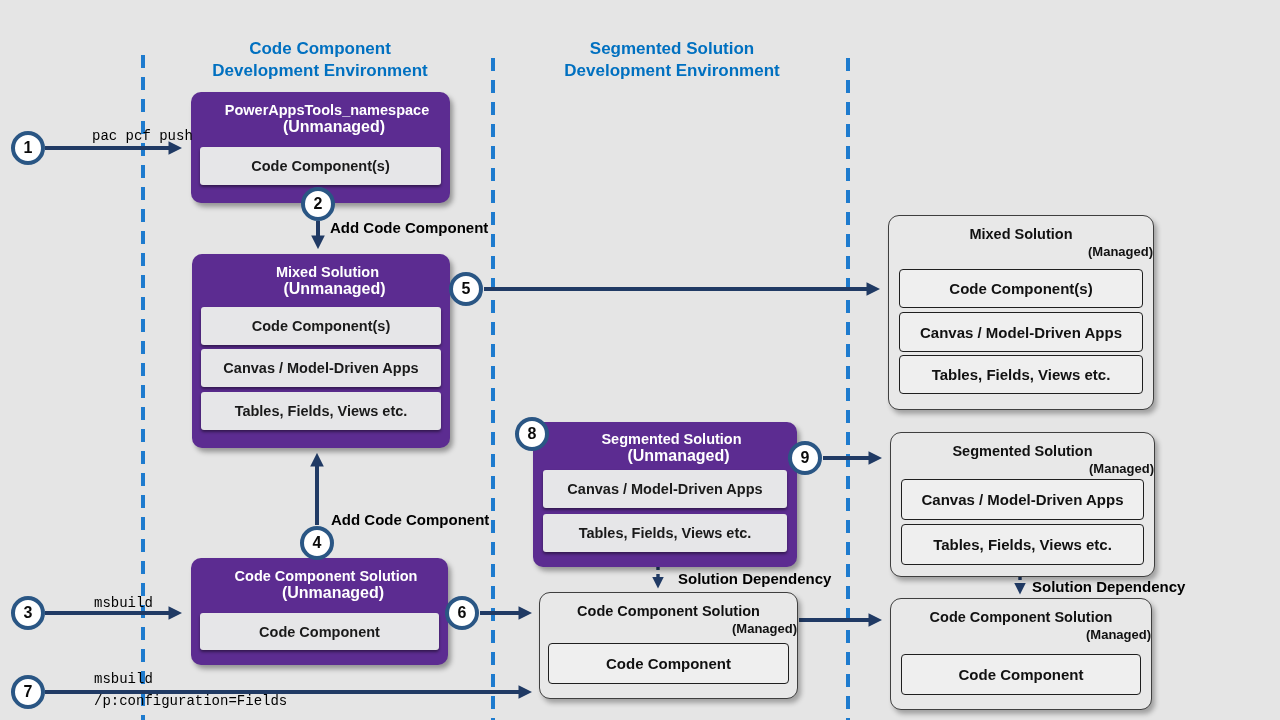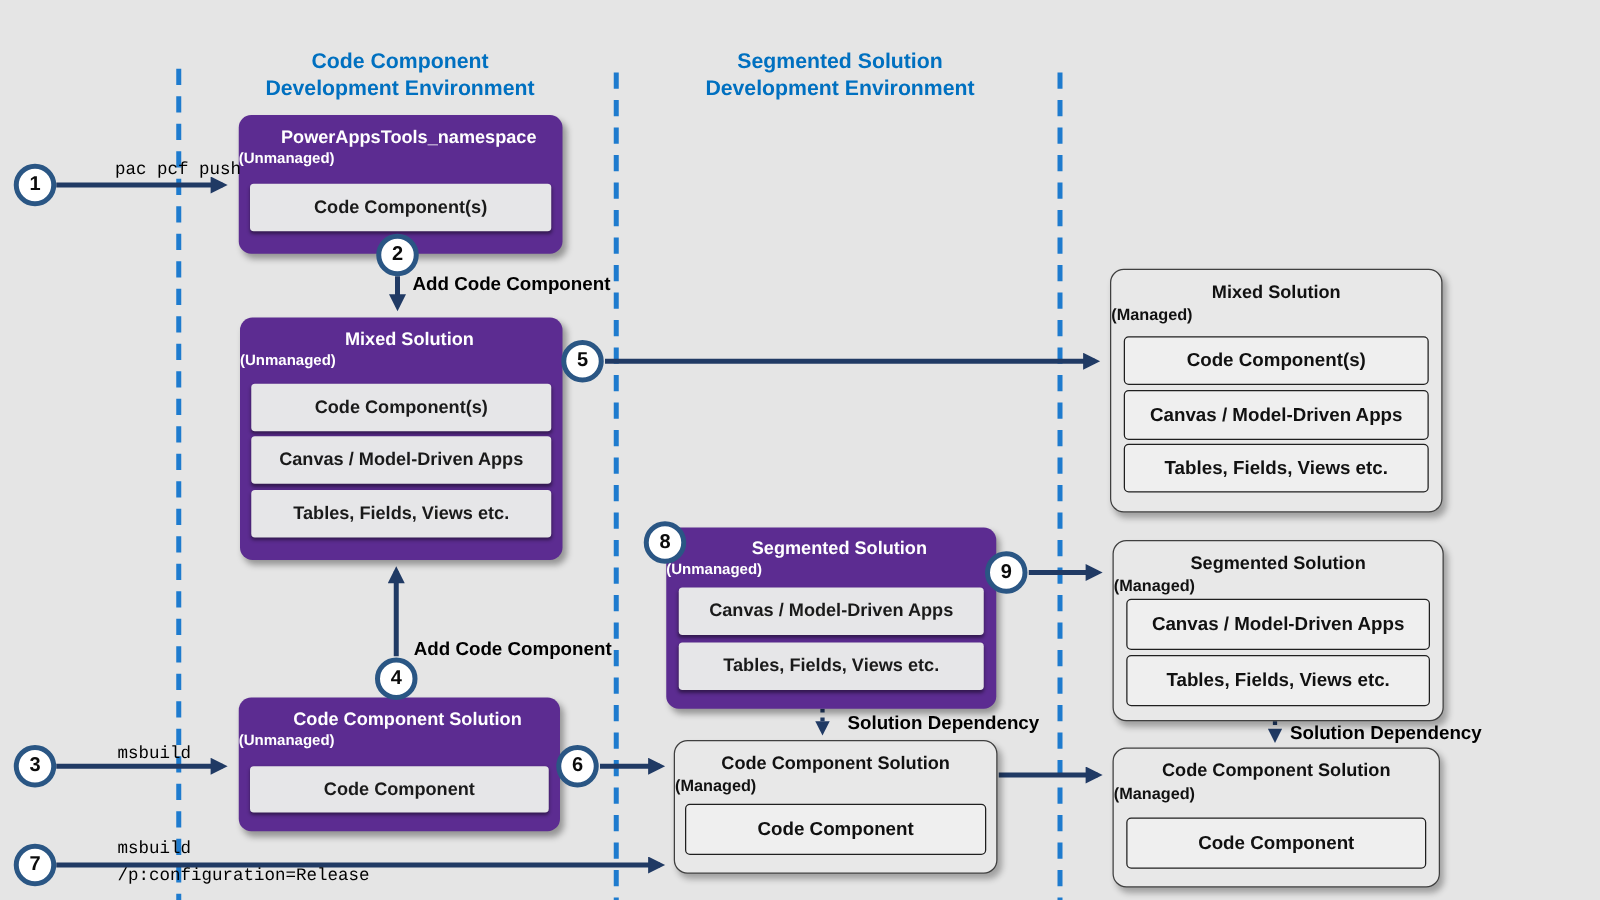--- a/index.html
+++ b/index.html
@@ -7,29 +7,29 @@
          font-family:"Liberation Sans","DejaVu Sans",sans-serif;}
   
   .lane-title{position:absolute;white-space:pre-line;text-align:center;
               font-weight:bold;font-size:17px;line-height:22px;color:#0070C0;z-index:5;}
   
   #connector-layer{position:absolute;left:0;top:0;z-index:1;}
   
   .pbox{position:absolute;background:#5C2C91;border-radius:10px;z-index:2;
         box-shadow:3px 4px 5px rgba(0,0,0,0.35);}
   .pbox .bt{margin-top:9px;text-align:center;color:#fff;font-weight:bold;font-size:14.5px;line-height:18px;padding-left:13px;}
-  .pbox .bs{color:#fff;font-weight:bold;font-size:12px;line-height:15px;}
+  .pbox .bs{text-align:center;color:#fff;font-weight:bold;font-size:16px;line-height:15px;padding-left:27px;}
   .item-light{position:absolute;background:#E6E6E8;border-radius:3px;display:flex;align-items:center;
         justify-content:center;font-weight:bold;font-size:14.5px;color:#1a1a1a;
         box-shadow:0 2px 3px rgba(0,0,0,0.45);}
   
   .gbox{position:absolute;background:#E8E8E8;border:1.6px solid #3F3F3F;border-radius:11px;z-index:2;
         box-shadow:3px 4px 5px rgba(0,0,0,0.3);}
   .gbox .bt{margin-top:9px;text-align:center;color:#111;font-weight:bold;font-size:14.5px;line-height:19px;}
-  .gbox .bs{text-align:left;color:#111;font-weight:bold;font-size:13px;line-height:16px;}
+  .gbox .bs{text-align:right;color:#111;font-weight:bold;font-size:13px;line-height:16px;}
   .item-bordered{position:absolute;background:#EFEFEF;border:1.4px solid #1f1f1f;border-radius:4px;
         display:flex;align-items:center;justify-content:center;font-weight:bold;font-size:15px;color:#111;}
   
   .circle{position:absolute;width:26px;height:26px;background:#fff;border:4px solid #2A5684;
         border-radius:50%;display:flex;align-items:center;justify-content:center;
         font-weight:bold;font-size:16px;color:#0b0b0b;z-index:4;}
   
   .alabel{position:absolute;font-weight:bold;font-size:15px;color:#000;z-index:5;white-space:nowrap;}
   .cmd{position:absolute;font-family:"Liberation Mono","DejaVu Sans Mono",monospace;
        font-size:14px;color:#000;z-index:5;white-space:nowrap;margin-left:44px;}
@@ -135,19 +135,19 @@
   <div class="circle" style="left:300px;top:526px;">4</div>
   <div class="circle" style="left:449px;top:272px;">5</div>
   <div class="circle" style="left:445px;top:596px;">6</div>
   <div class="circle" style="left:11px;top:675px;">7</div>
   <div class="circle" style="left:515px;top:417px;">8</div>
   <div class="circle" style="left:788px;top:441px;">9</div>
 
   <div class="cmd" style="left:48px;top:128px;">pac pcf push</div>
   <div class="cmd" style="left:50px;top:595px;">msbuild</div>
   <div class="cmd" style="left:50px;top:671px;">msbuild</div>
-  <div class="cmd" style="left:50px;top:693px;">/p:configuration=Release</div>
+  <div class="cmd" style="left:50px;top:693px;">/p:configuration=Fields</div>
   <div class="alabel" style="left:330px;top:219px;">Add Code Component</div>
   <div class="alabel" style="left:331px;top:511px;">Add Code Component</div>
   <div class="alabel" style="left:678px;top:570px;">Solution Dependency</div>
   <div class="alabel" style="left:1032px;top:578px;">Solution Dependency</div>
 
 </div>
 
 </body></html>

